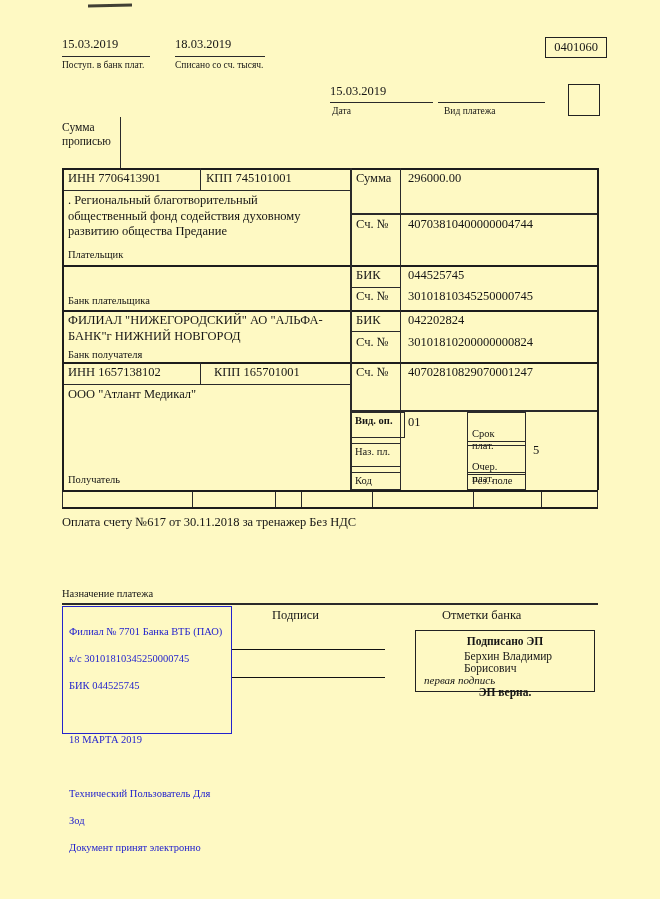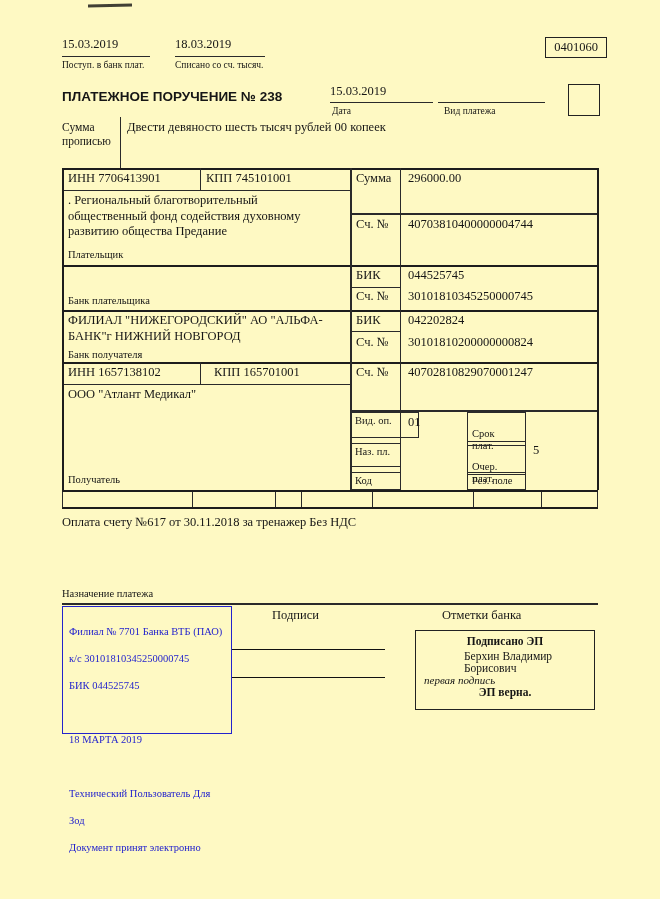--- a/index.html
+++ b/index.html
@@ -36,35 +36,33 @@
   <div class="abs tiny" style="left:62px;top:60px;">Поступ. в банк плат.</div>
 
   <div class="abs t" style="left:175px;top:37px;">18.03.2019</div>
   <div class="hl" style="left:175px;top:56px;width:90px;"></div>
   <div class="abs tiny" style="left:175px;top:60px;">Списано со сч. тысяч.</div>
 
   <div class="box t" style="left:545px;top:37px;width:62px;height:21px;text-align:center;line-height:18px;">
     <span>0401060</span>
   </div>
 
-  <div class="abs title" style="left:62px;top:89px;">ПЛАТЕЖНОЕ ПОРУЧЕНИЕ № 238</div>
 
   <div class="abs t" style="left:330px;top:84px;">15.03.2019</div>
   <div class="hl" style="left:330px;top:102px;width:103px;"></div>
   <div class="abs tiny" style="left:332px;top:106px;">Дата</div>
 
   <div class="hl" style="left:438px;top:102px;width:107px;"></div>
   <div class="abs tiny" style="left:444px;top:106px;">Вид платежа</div>
 
   <div class="box" style="left:568px;top:84px;width:32px;height:32px;"></div>
 
   <div class="abs t ml" style="left:62px;top:120px;font-size:11.5px;">Сумма
 прописью</div>
   <div class="vl" style="left:120px;top:117px;height:51px;"></div>
-  <div class="abs t" style="left:127px;top:120px;width:465px;">Двести девяносто шесть тысяч рублей 00 копеек</div>
 
   <div class="hl2" style="left:62px;top:168px;width:536px;"></div>
   <div class="hl2" style="left:62px;top:265px;width:536px;"></div>
   <div class="hl2" style="left:62px;top:310px;width:536px;"></div>
   <div class="hl2" style="left:62px;top:362px;width:536px;"></div>
   <div class="hl2" style="left:62px;top:490px;width:536px;"></div>
   <div class="hl" style="left:350px;top:213px;width:248px;height:1.5px;"></div>
   <div class="hl" style="left:350px;top:410px;width:248px;height:1.5px;"></div>
   <div class="hl" style="left:62px;top:190px;width:288px;"></div>
   <div class="hl" style="left:62px;top:384px;width:288px;"></div>
@@ -106,21 +104,21 @@
   <div class="abs t" style="left:356px;top:335px;">Сч. №</div>
   <div class="abs t" style="left:408px;top:335px;">30101810200000000824</div>
 
   <div class="abs t" style="left:68px;top:365px;">ИНН 1657138102</div>
   <div class="abs t" style="left:214px;top:365px;">КПП 165701001</div>
   <div class="abs t" style="left:68px;top:387px;width:278px;">ООО "Атлант Медикал"</div>
   <div class="abs small" style="left:68px;top:474px;">Получатель</div>
   <div class="abs t" style="left:356px;top:365px;">Сч. №</div>
   <div class="abs t" style="left:408px;top:365px;">40702810829070001247</div>
 
-  <div class="fieldbox small" style="left:350px;top:412px;width:69px;height:26px;">
+  <div class="fieldbox small" style="left:350px;top:412px;width:55px;height:26px;font-weight:bold;">
     <span>Вид. оп.</span>
   </div>
   <div class="abs t" style="left:408px;top:415px;">01</div>
   <div class="fieldbox small ml" style="left:467px;top:412px;width:59px;height:30px;">
     <span class="ml">Срок
 плат.</span>
   </div>
   <div class="fieldbox small" style="left:350px;top:443px;width:51px;height:24px;">
     <span>Наз. пл.</span>
   </div>
@@ -160,20 +158,20 @@
     <div>Технический Пользователь Для</div>
     <div>Зод</div>
     <div>Документ принят электронно</div>
   </div>
 
   <div class="abs t" style="left:272px;top:608px;">Подписи</div>
   <div class="hl" style="left:232px;top:649px;width:153px;background:#111;"></div>
   <div class="hl" style="left:232px;top:677px;width:153px;background:#111;"></div>
 
   <div class="abs t" style="left:442px;top:608px;">Отметки банка</div>
-  <div class="bankmark" style="left:415px;top:630px;width:180px;height:80px;">
+  <div class="bankmark" style="left:415px;top:630px;width:180px;height:62px;">
     <div class="b" style="font-size:11.5px;text-align:center;">Подписано ЭП</div>
     <div style="font-size:11.5px;margin-top:3px;margin-left:40px;">Берхин Владимир Борисович</div>
     <div class="i" style="font-size:11px;">первая подпись</div>
     <div class="b" style="font-size:11.5px;text-align:center;">ЭП верна.</div>
   </div>
 
 </div>
 
 </body></html>

